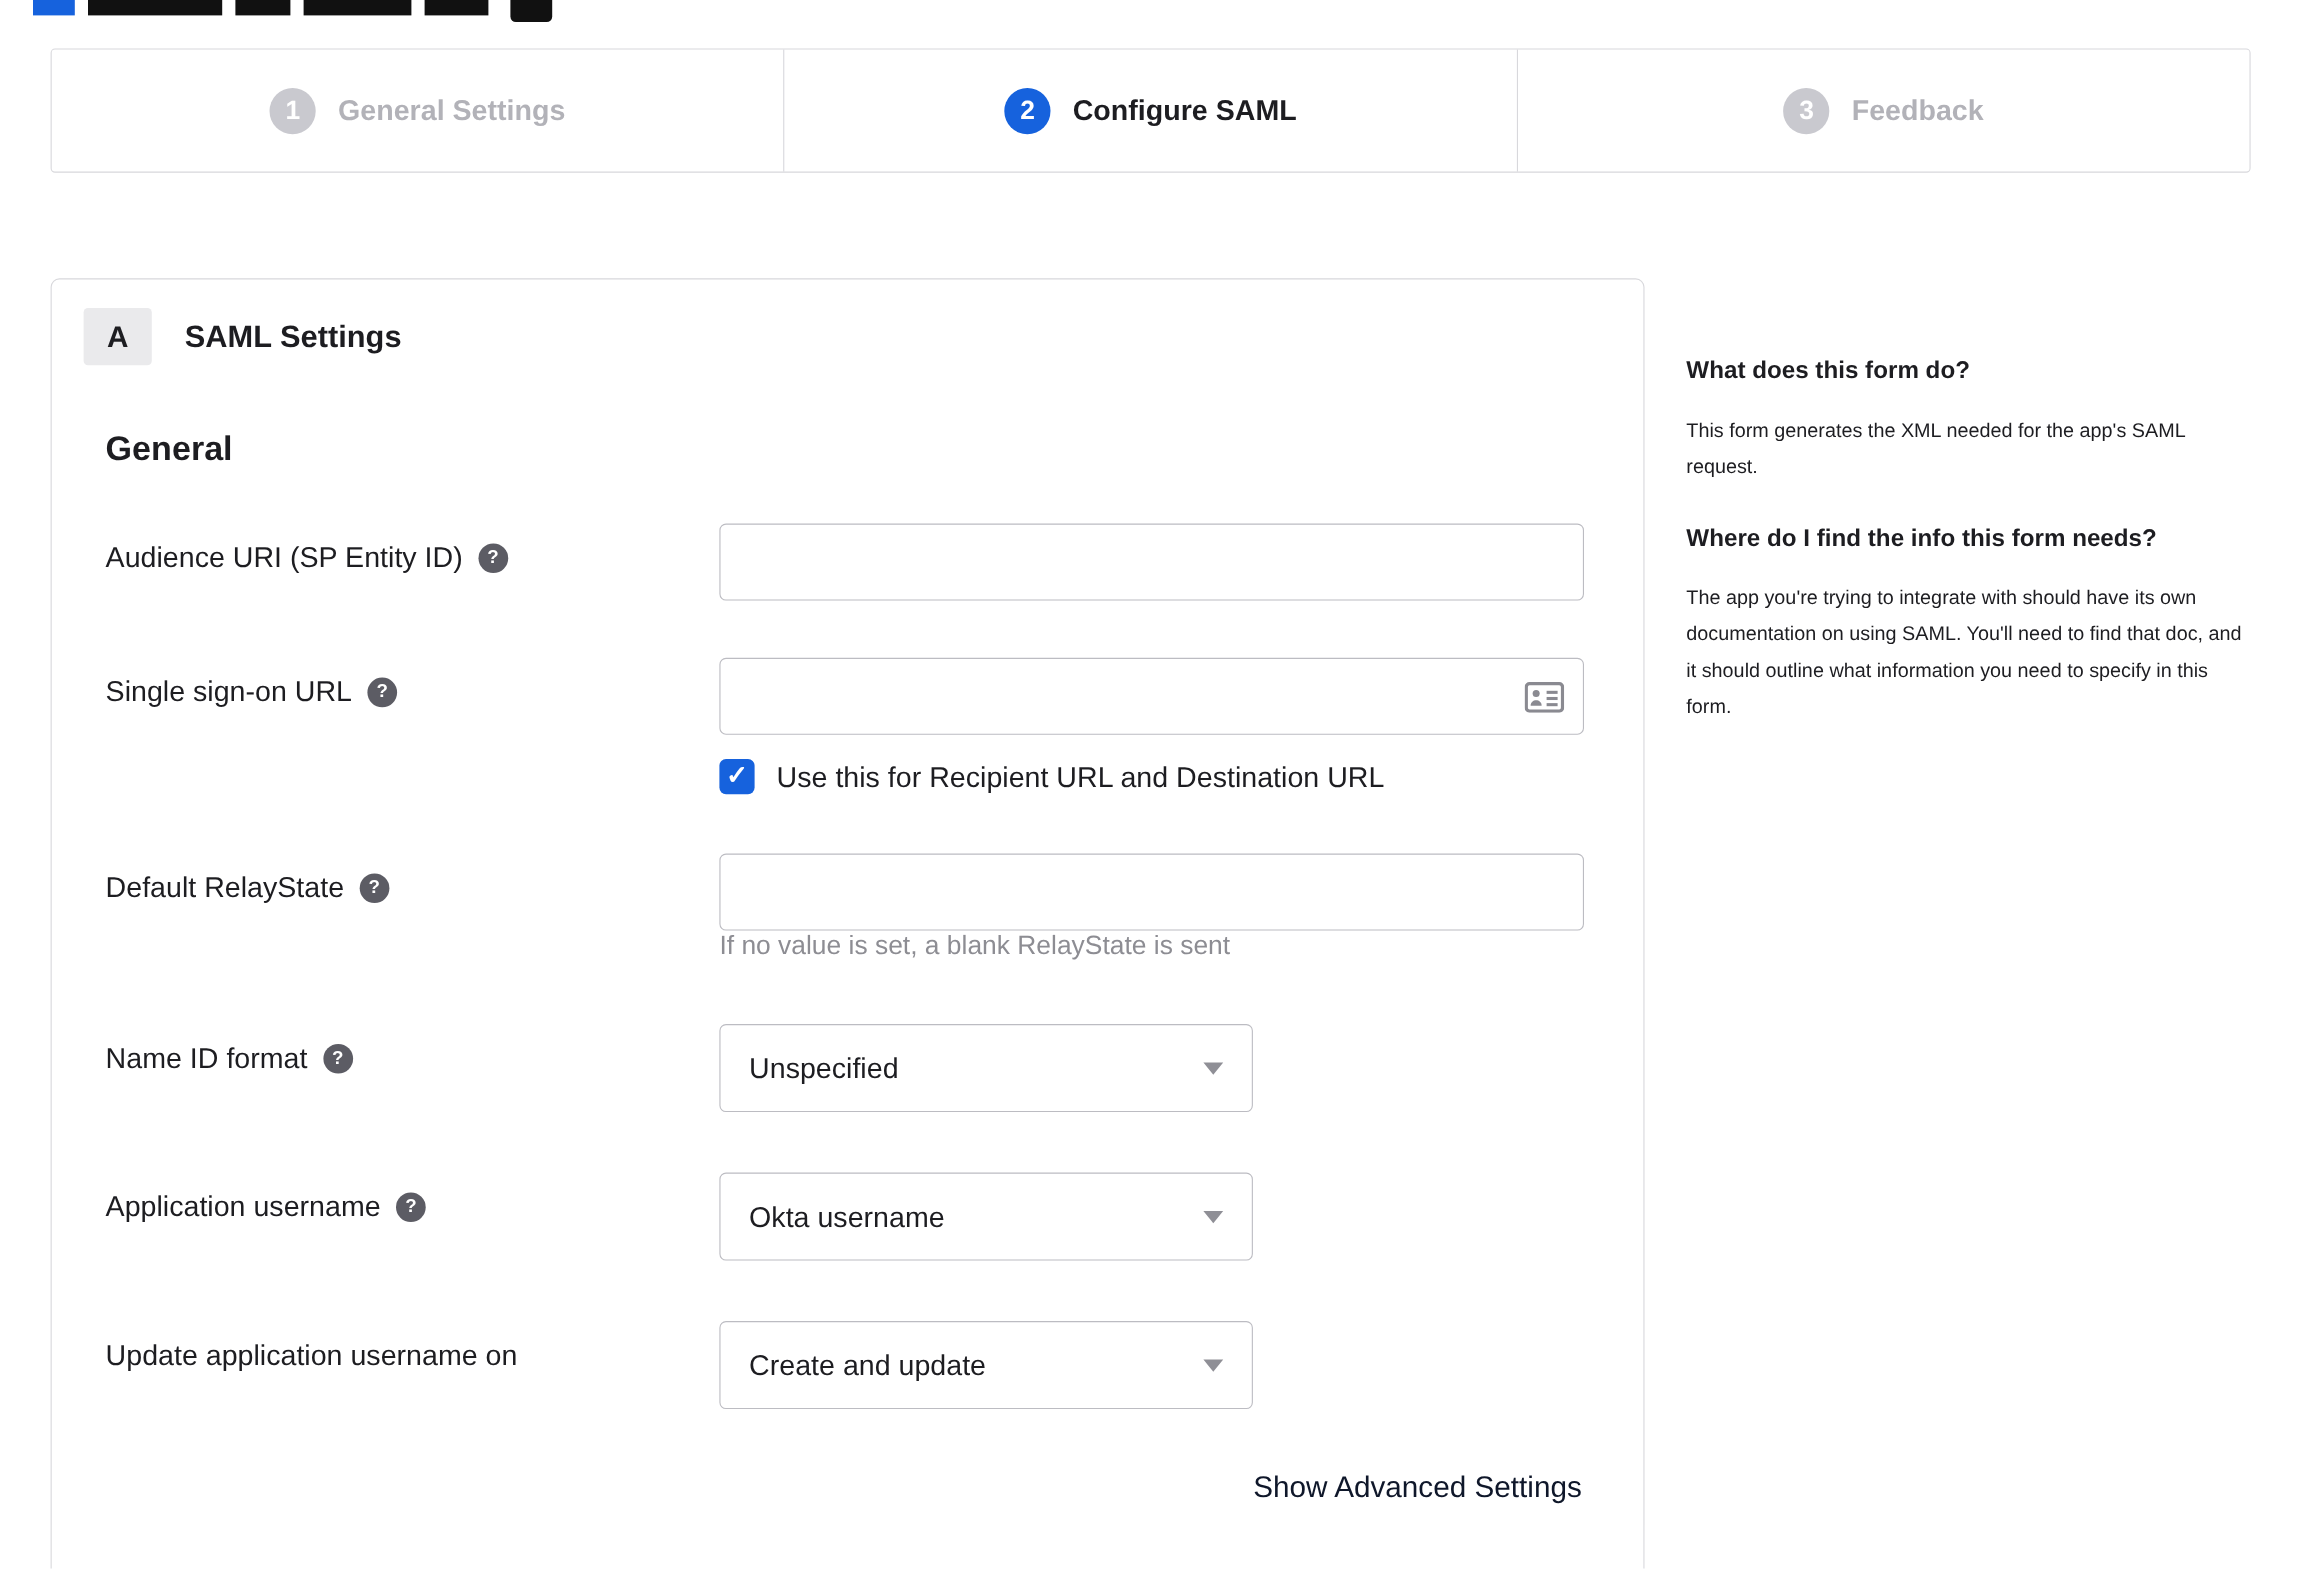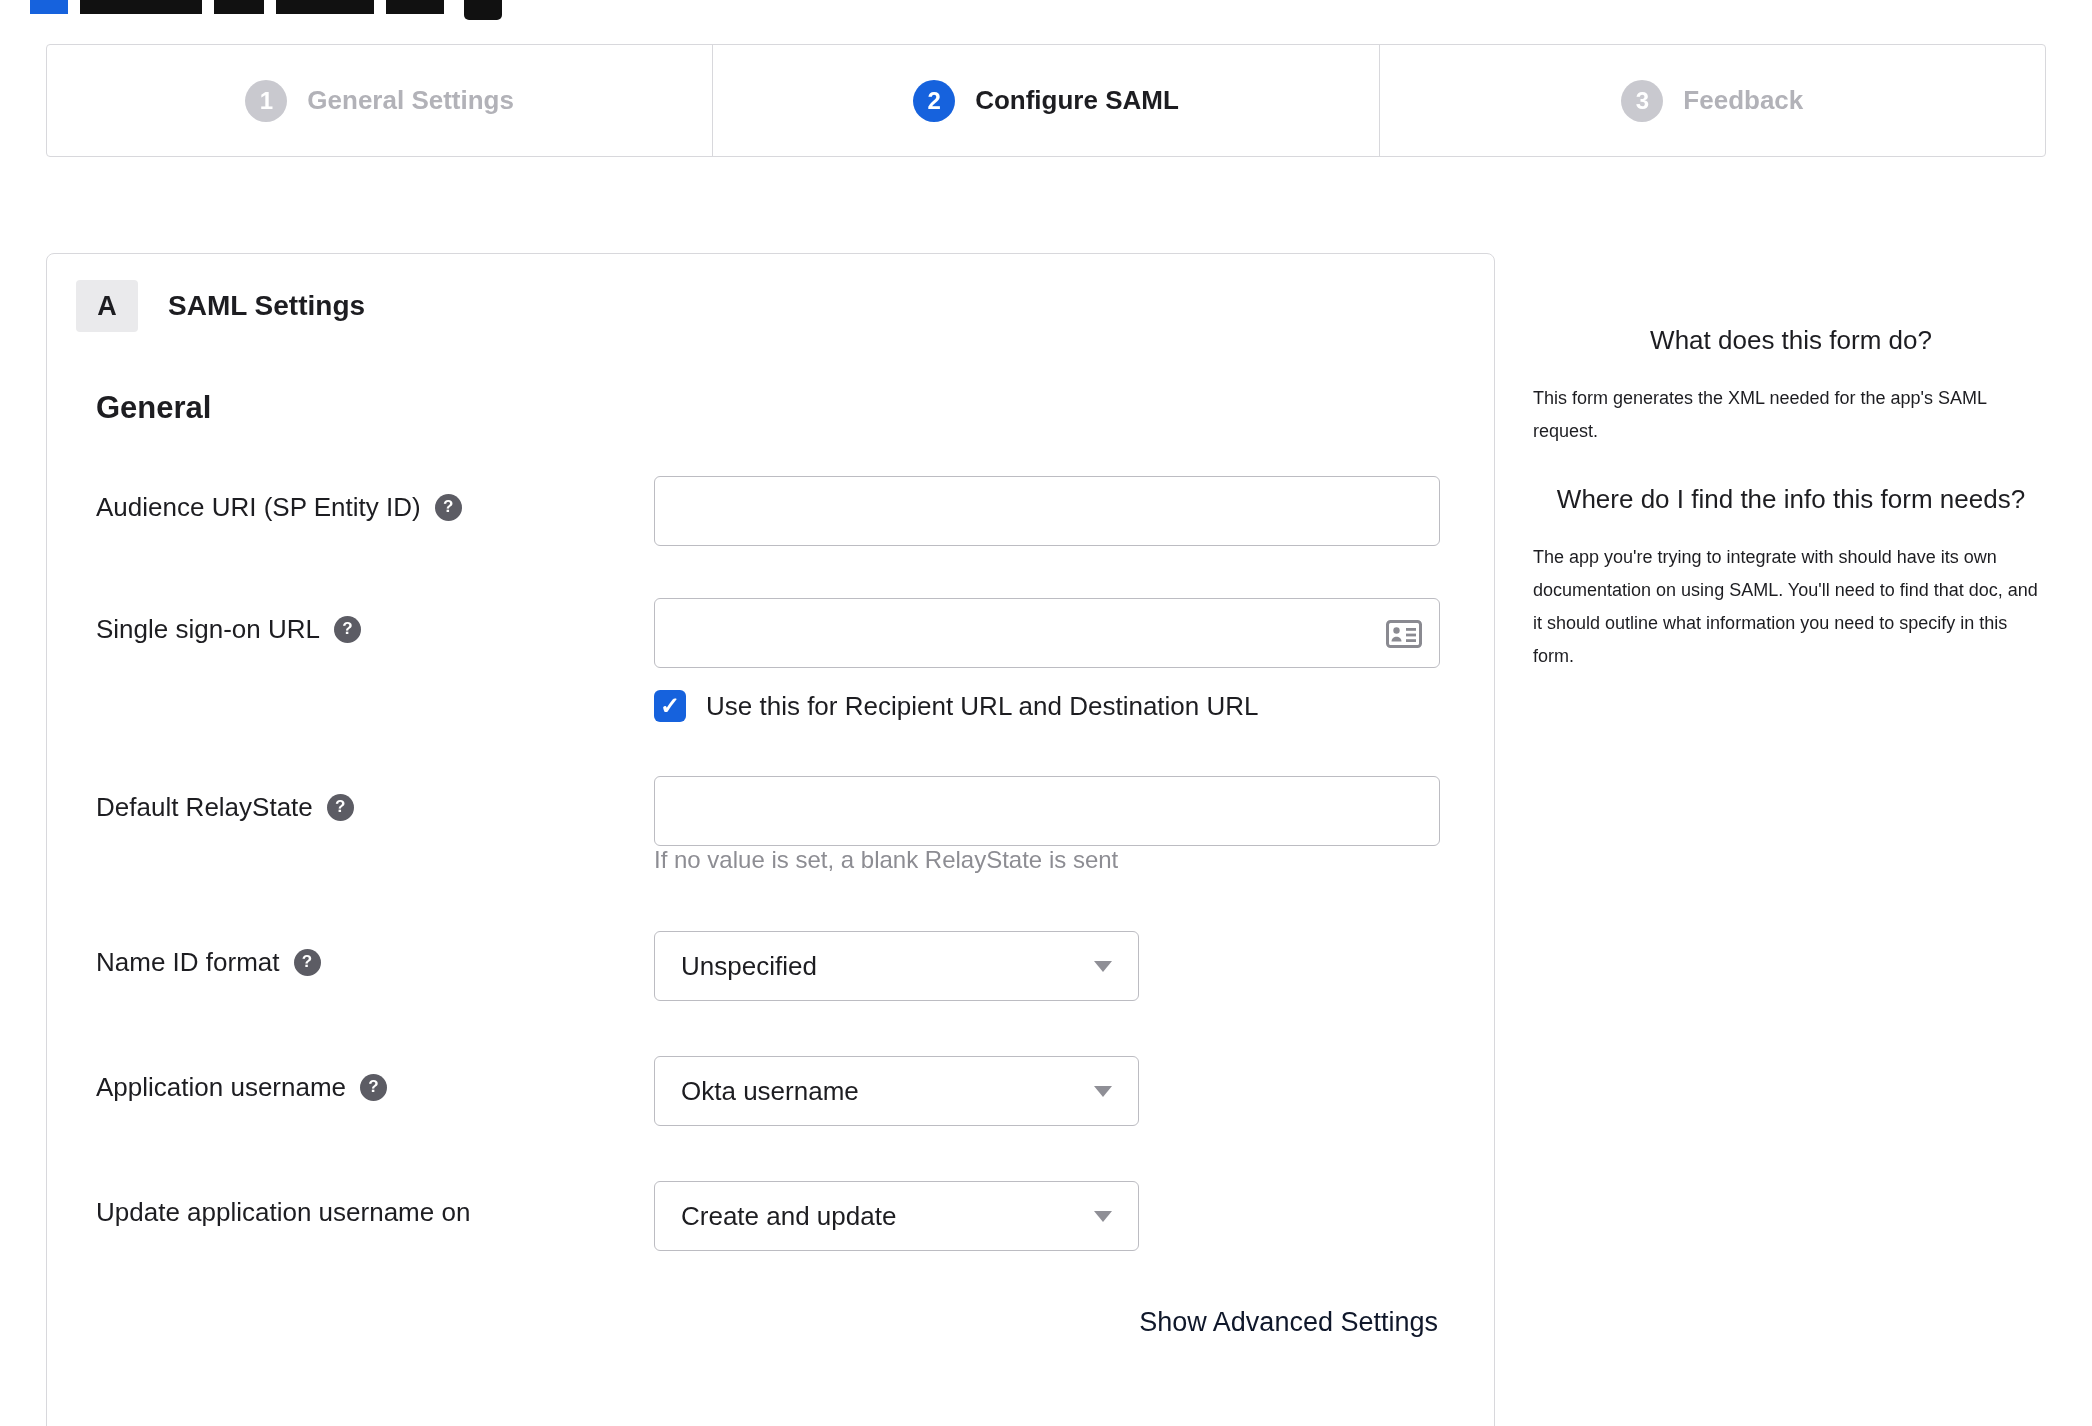--- a/index.html
+++ b/index.html
@@ -76,35 +76,35 @@
   .checkbox { width: 32px; height: 32px; border-radius: 6px; background: #1662dd; position: relative; flex: 0 0 auto; }
   .checkbox::after {
     content: "✓"; position: absolute; left: 0; top: 0; width: 32px; height: 32px;
     color: #fff; font-size: 24px; font-weight: bold; line-height: 32px; text-align: center;
   }
   .checkbox-label { font-size: 26px; }
 
   .hint { font-size: 24px; color: #8d8d93; margin-top: 0; }
 
   .select {
-    width: 485px; height: 70px; border: 1px solid #bcbcc2; border-radius: 6px; background: #fff;
+    width: 485px; height: 80px; border: 1px solid #bcbcc2; border-radius: 6px; background: #fff;
     display: flex; align-items: center; justify-content: space-between;
     padding: 0 26px; font-size: 26px; cursor: default;
   }
   .caret {
     width: 0; height: 0; border-left: 9px solid transparent; border-right: 9px solid transparent;
     border-top: 11px solid #8f8f96;
   }
 
   .advanced-row { margin-top: 56px; text-align: right; }
   .advanced-link { font-size: 27px; color: #0f172a; text-decoration: none; }
 
   
   .side-help { position: absolute; left: 1533px; top: 318px; width: 516px; }
-  .side-q { font-size: 26px; font-weight: normal; line-height: 1.75; text-align: center; }
+  .side-q { font-size: 22px; font-weight: bold; line-height: 1.75; }
   .side-a { font-size: 18px; line-height: 1.85; margin-top: 18px; }
   .side-q.second { margin-top: 29px; }
 
   svg { display: block; }
 </style>
 </head>
 <body>
 
 <div class="cropped-title">
   <div class="ct-blue"></div>

